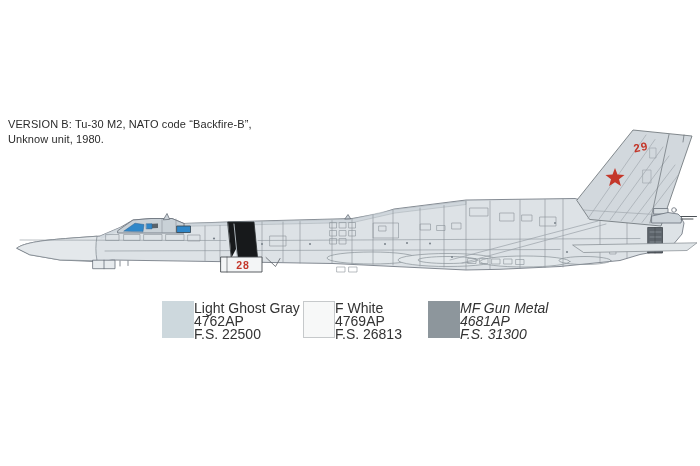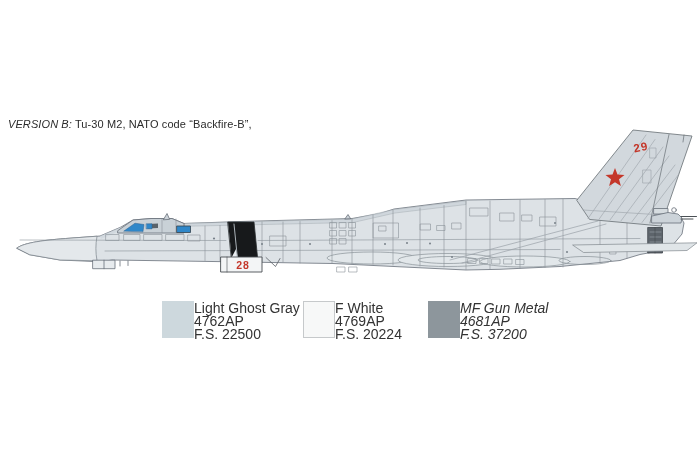--- a/index.html
+++ b/index.html
@@ -4,35 +4,36 @@
 <style>
   html,body{margin:0;padding:0;background:#ffffff;}
   .canvas{
     position:relative;width:700px;height:466px;background:#ffffff;overflow:hidden;
     font-family:"Liberation Sans","DejaVu Sans",sans-serif;
   }
   .header{
     position:absolute;left:8px;top:117px;width:420px;
     font-size:11px;line-height:15px;color:#2b2b2b;letter-spacing:0.1px;
   }
-  .header .it{font-style:italic;}
+  .header .it{}
   .profile-svg{position:absolute;left:0;top:120px;}
   .palette-item{position:absolute;top:301px;display:flex;align-items:flex-start;}
   .swatch-box{width:32px;height:37px;border:1px solid rgba(0,0,0,0);box-sizing:border-box;}
   .swatch-box.bordered{border:1px solid #c6c9cb;}
   .swatch-label{margin-left:0;margin-top:1px;font-size:14px;line-height:13px;color:#333;white-space:nowrap;}
   .p1{left:162px;} .p2{left:303px;} .p3{left:428px;font-style:italic;}
 </style>
 </head>
 <body>
 
 <div class="canvas">
 
   <div class="header">
     <div><span class="it">VERSION B:</span><span> Tu-30 M2, NATO code “Backfire-B”,</span></div>
+    <div>Unknow unit, 1980.</div>
   </div>
 
   <svg class="profile-svg" width="700" height="175" viewBox="0 0 700 175">
     <g stroke-linejoin="round" stroke-linecap="round" fill="none" stroke="#68707a" stroke-width="0.8">
 
       <path fill="#dde2e6" d="M17,128 C24,122.5 45,120 70,118.2 L100,116 L121,107 L133,100 L151,98.5 L172,98.5 L184,103.5
            L240,101.5 L352,98.5 L380,93.5 L394,89 L466,80 L575,78.5 L640,97 L655,95.5 L672,93.5 L681,97.5
            L684,103 L682,114 L672,126 L656,131.5 L640,134.5 L620,140.5 L560,146.5 L500,149.3 L466,150
            L400,146.8 L333,143.5 L300,143 L232,141.8 L112,140 L101,141.8 L60,140 L30,134.8 Z"></path>
 
@@ -161,26 +162,26 @@
       <div>4762AP</div>
       <div>F.S. 22500</div>
     </div>
   </div>
 
   <div class="palette-item p2">
     <div class="swatch-box bordered" style="background: rgb(247, 248, 248);"></div>
     <div class="swatch-label">
       <div>F White</div>
       <div>4769AP</div>
-      <div>F.S. 20224</div>
+      <div>F.S. 26813</div>
     </div>
   </div>
 
   <div class="palette-item p3">
     <div class="swatch-box" style="background: rgb(141, 150, 156);"></div>
     <div class="swatch-label">
       <div>MF Gun Metal</div>
       <div>4681AP</div>
-      <div>F.S. 37200</div>
+      <div>F.S. 31300</div>
     </div>
   </div>
 
 </div>
 
 </body></html>

